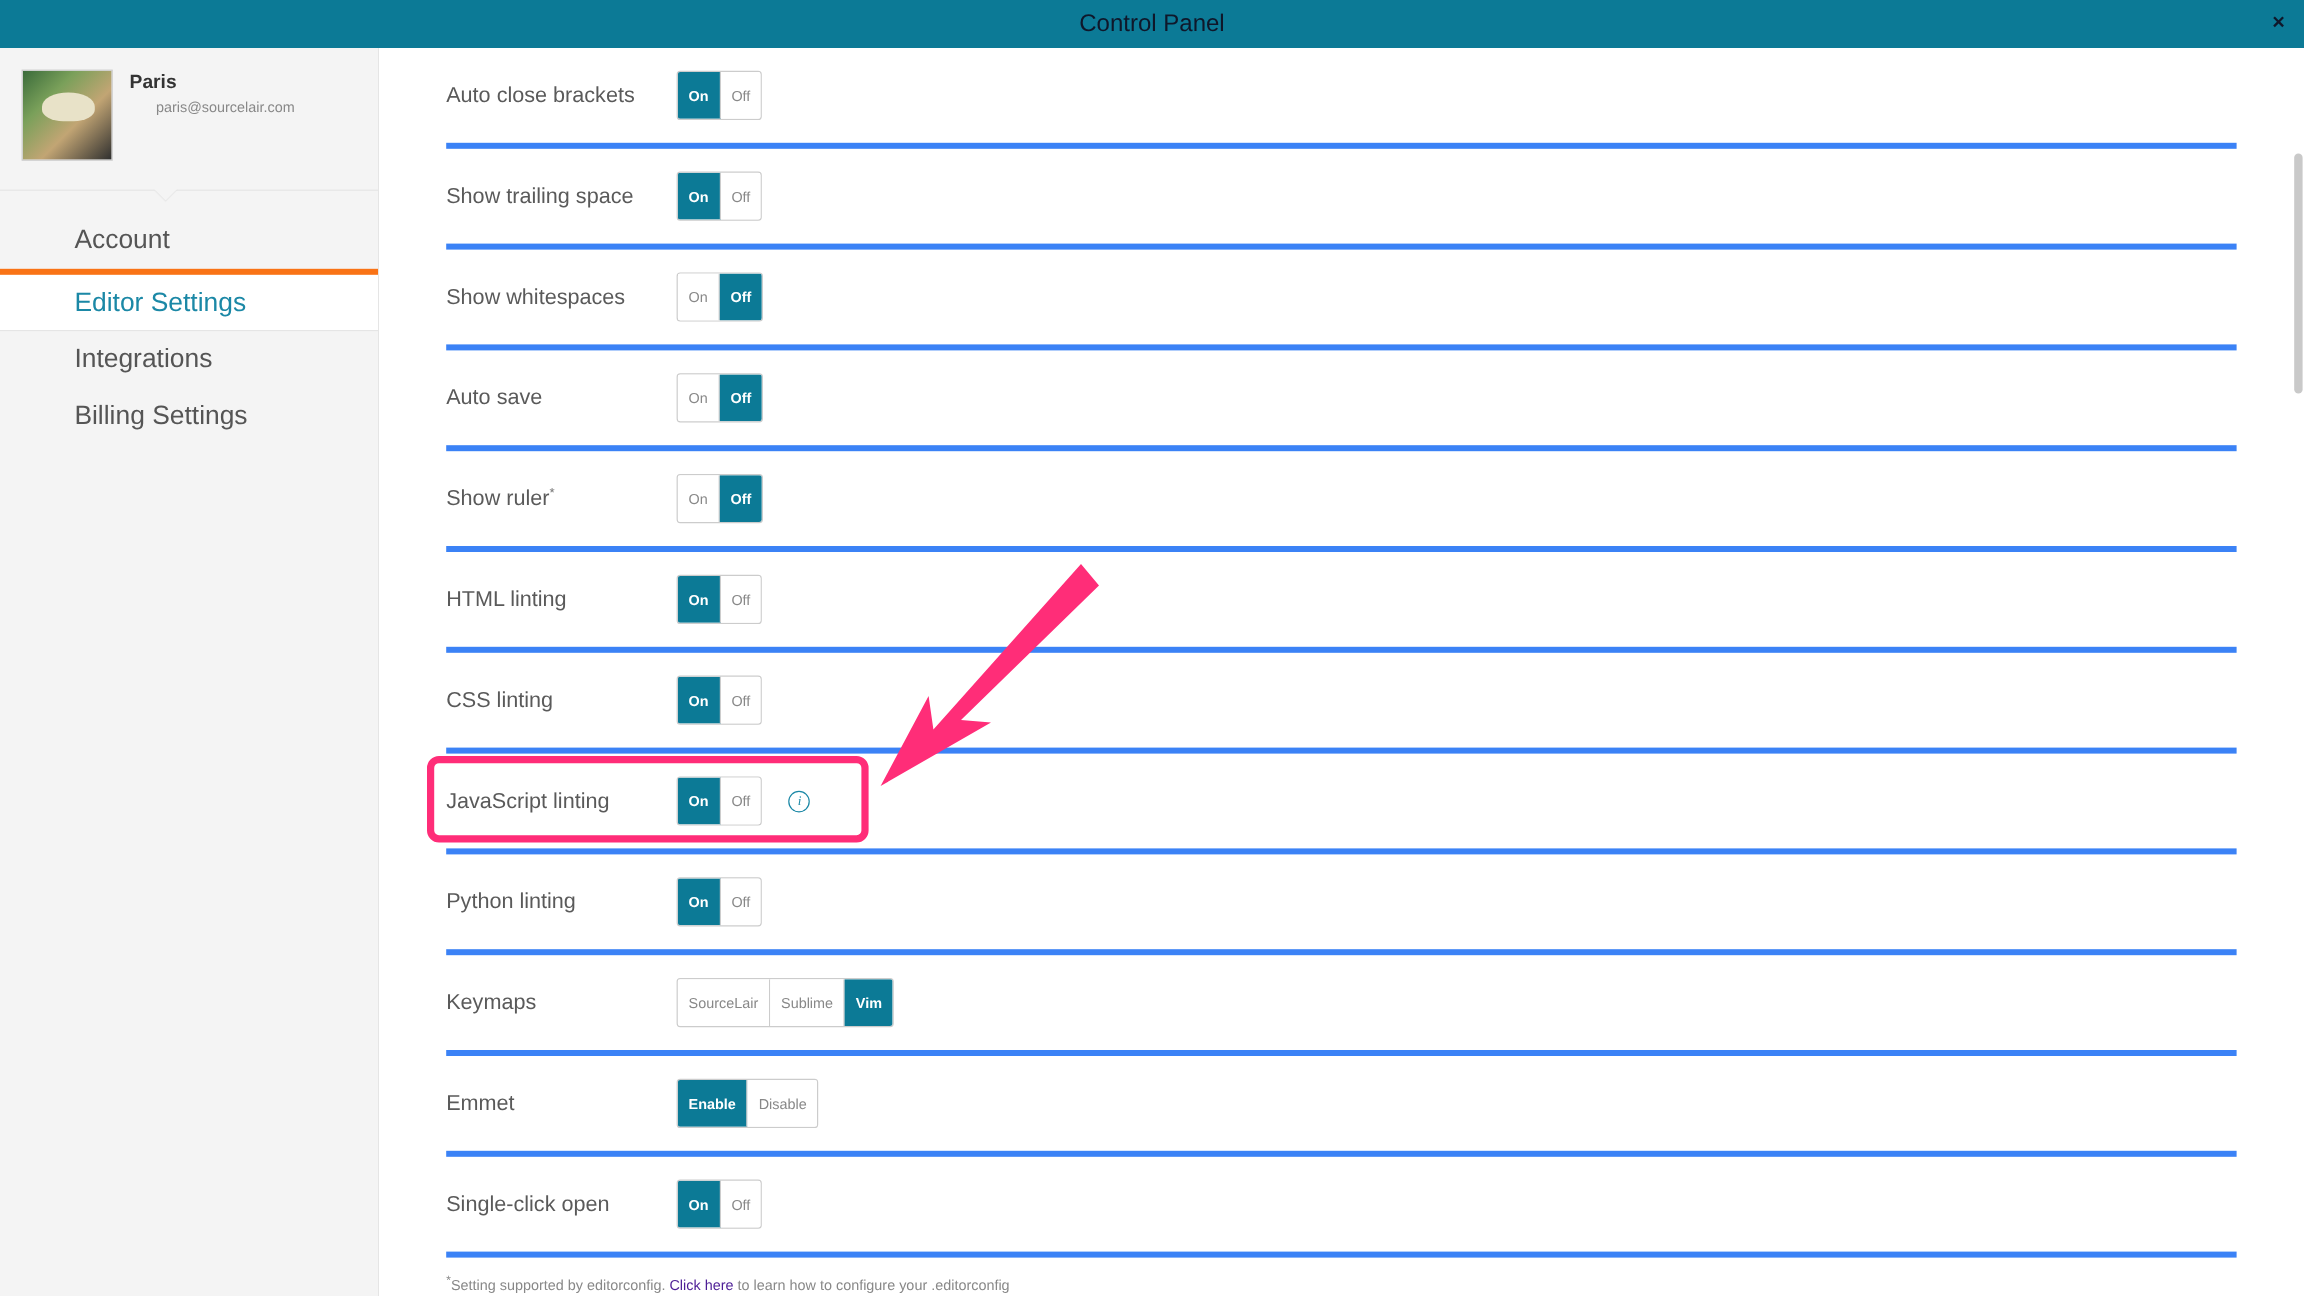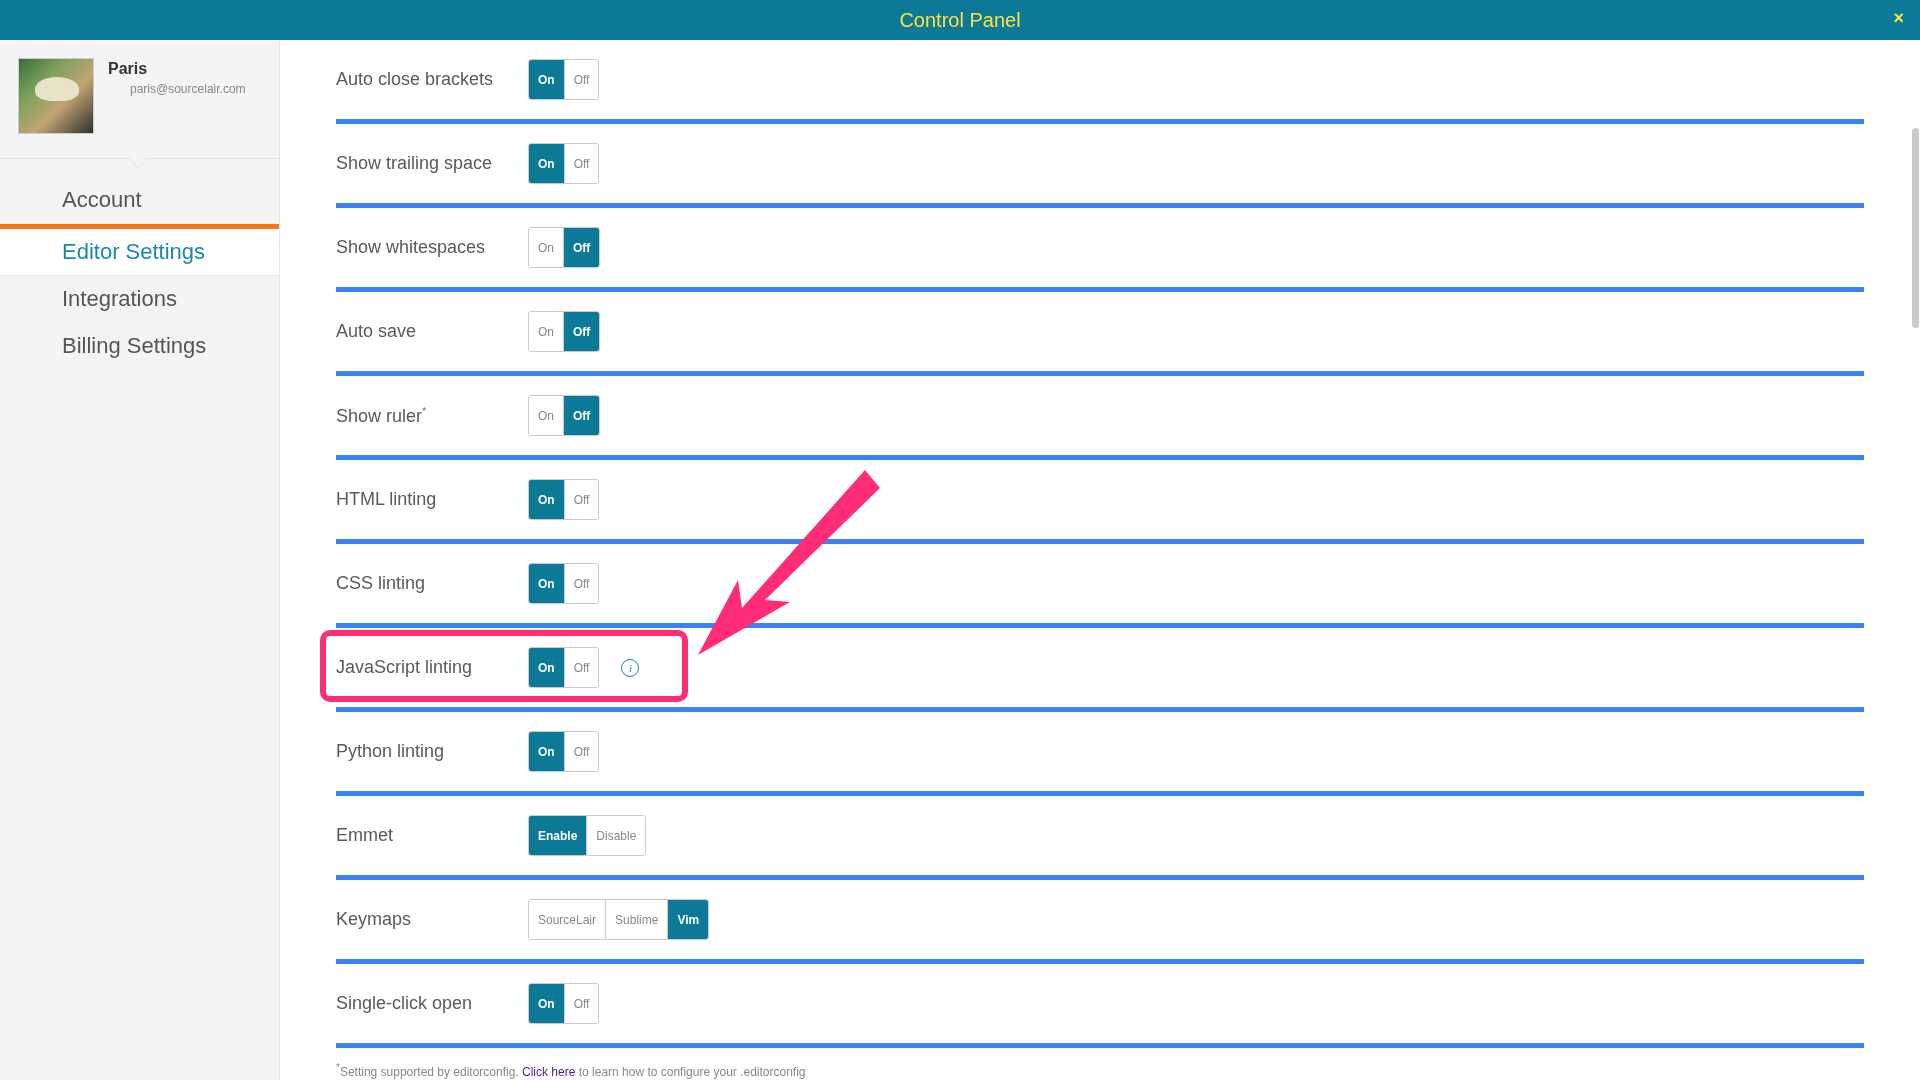--- a/index.html
+++ b/index.html
@@ -1,20 +1,20 @@
 <!DOCTYPE html>
 <html><head>
 <meta charset="utf-8">
 <style>
   * { box-sizing: border-box; margin: 0; padding: 0; }
   html, body { width: 100%; height: 100%; font-family: -apple-system, "Helvetica Neue", Arial, sans-serif; background: #fff; }
   .topbar {
     background: #0c7a96;
     height: 40px;
-    color: #fde047;
+    color: #0f172a;
     display: flex;
     align-items: center;
     justify-content: center;
     position: relative;
     font-size: 20px;
     font-weight: 400;
   }
   .topbar .close {
     position: absolute;
     right: 16px;
@@ -23,21 +23,21 @@
     font-weight: bold;
     cursor: pointer;
   }
   .body-wrap {
     display: flex;
     width: 100%;
     height: calc(100% - 40px);
     background: #fafafa;
   }
   .sidebar {
-    width: 280px;
+    width: 316px;
     background: #f4f4f4;
     border-right: 1px solid #e5e5e5;
     position: relative;
   }
   .profile {
     display: flex;
     padding: 18px 18px 24px 18px;
     border-bottom: 1px solid #e5e5e5;
     position: relative;
     background: #f4f4f4;
@@ -265,34 +265,34 @@
       </div>
 
       <div class="setting-row">
         <div class="setting-label">Python linting</div>
         <div class="toggle-group">
           <button class="toggle-btn active">On</button>
           <button class="toggle-btn">Off</button>
         </div>
       </div>
 
-      <div class="setting-row">
-        <div class="setting-label">Emmet</div>
-        <div class="toggle-group">
-          <button class="toggle-btn active">Enable</button>
-          <button class="toggle-btn">Disable</button>
-        </div>
-      </div>
-
       <div class="setting-row" id="row-keymaps">
         <div class="setting-label">Keymaps</div>
         <div class="toggle-group">
           <button class="toggle-btn">SourceLair</button>
           <button class="toggle-btn">Sublime</button>
           <button class="toggle-btn active">Vim</button>
+        </div>
+      </div>
+
+      <div class="setting-row">
+        <div class="setting-label">Emmet</div>
+        <div class="toggle-group">
+          <button class="toggle-btn active">Enable</button>
+          <button class="toggle-btn">Disable</button>
         </div>
       </div>
 
       <div class="setting-row">
         <div class="setting-label">Single-click open</div>
         <div class="toggle-group">
           <button class="toggle-btn active">On</button>
           <button class="toggle-btn">Off</button>
         </div>
       </div>

